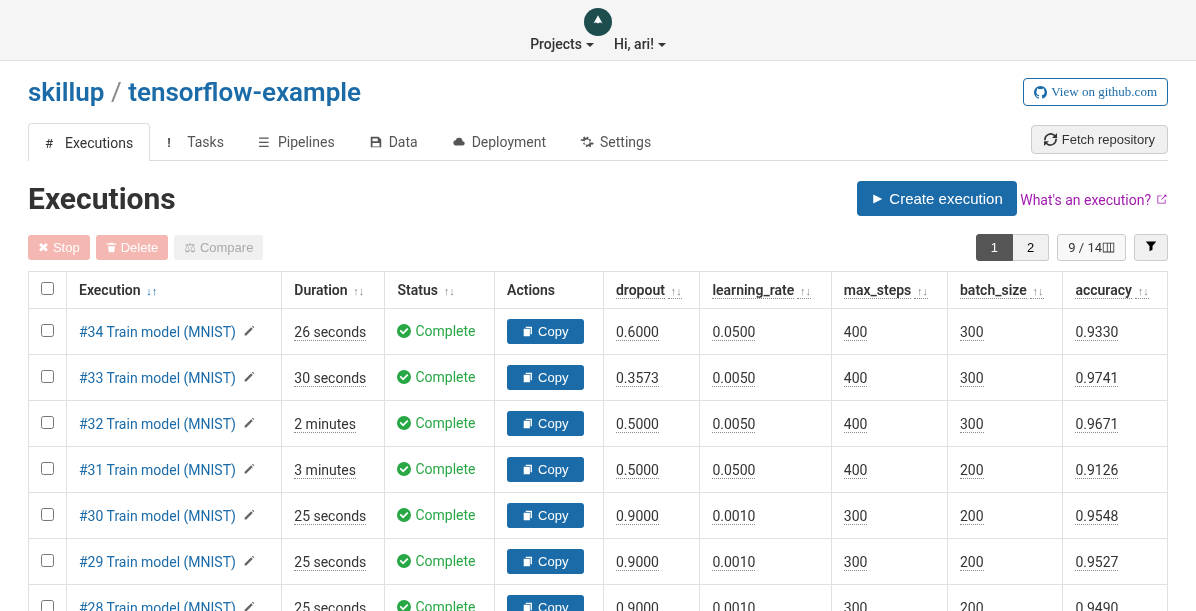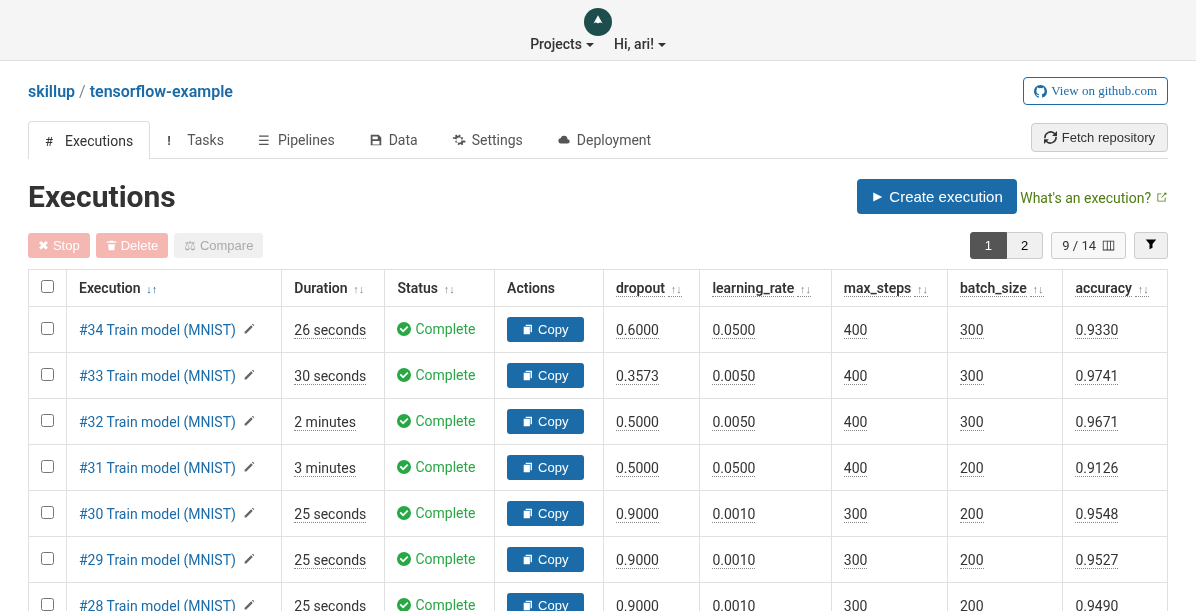--- a/index.html
+++ b/index.html
@@ -6,50 +6,50 @@
 body { font-family: -apple-system, BlinkMacSystemFont, "Segoe UI", Roboto, sans-serif; font-size: 14px; color: #333; background: #fff; }
 .topbar { background: #f5f5f5; border-bottom: 1px solid #e0e0e0; padding: 8px 20px; display: flex; align-items: center; justify-content: space-between; flex-direction: column; }
 .logo { width: 28px; height: 28px; border-radius: 50%; background: #1e4d4d; display: flex; align-items: center; justify-content: center; }
 .logo svg { width: 18px; height: 18px; }
 .topbar-right { display: flex; gap: 20px; }
 .topbar-right a { color: #333; text-decoration: none; font-weight: 500; cursor: pointer; }
 .caret::after { content: ""; display: inline-block; margin-left: 4px; vertical-align: middle; border-top: 4px solid #333; border-left: 4px solid transparent; border-right: 4px solid transparent; }
 
 .container { padding: 16px 28px; }
 .breadcrumb-row { display: flex; justify-content: space-between; align-items: center; margin-bottom: 16px; }
-.breadcrumb { font-size: 16px; font-weight: 600; color: #1a6ba8; }
+.breadcrumb { font-size: 26px; font-weight: 600; color: #1a6ba8; }
 .breadcrumb a { color: #1a6ba8; text-decoration: none; }
 .breadcrumb .sep { color: #888; font-weight: 400; }
 .btn-outline { border: 1px solid #1a6ba8; color: #1a6ba8; background: #fff; padding: 5px 10px; border-radius: 4px; font-size: 13px; cursor: pointer; display: inline-flex; align-items: center; gap: 4px; font-family: Liberation Serif, serif; }
 
 .tabs-row { display: flex; justify-content: space-between; align-items: center; border-bottom: 1px solid #ddd; }
 .tabs { display: flex; }
 .tab { padding: 10px 16px; color: #555; cursor: pointer; display: inline-flex; align-items: center; gap: 6px; border: 1px solid transparent; border-bottom: none; }
 .tab.active { background: #fff; border-color: #ddd; border-radius: 4px 4px 0 0; margin-bottom: -1px; color: #333; }
 .tab svg, .tab .icon-txt { width: 14px; height: 14px; font-size: 13px; }
 .btn-gray { background: #f0f0f0; border: 1px solid #ccc; color: #333; padding: 6px 12px; border-radius: 4px; font-size: 13px; cursor: pointer; display: inline-flex; align-items: center; gap: 5px; margin-bottom: 4px; }
 
 .header-row { display: flex; justify-content: space-between; align-items: flex-start; margin-top: 20px; }
 .page-title { font-size: 30px; font-weight: 700; color: #333; }
 .subtitle { color: #555; margin-top: 6px; font-size: 14px; }
 .header-actions { text-align: right; }
 .btn-primary { background: #1a6ba8; color: #fff; border: none; padding: 9px 14px; border-radius: 4px; font-size: 15px; cursor: pointer; display: inline-flex; align-items: center; gap: 6px; }
-.link-text { color: #4d7c0f; cursor: pointer; display: inline-flex; align-items: center; gap: 4px; margin-top: 6px; font-size: 14px; }
+.link-text { color: #a21caf; cursor: pointer; display: inline-flex; align-items: center; gap: 4px; margin-top: 6px; font-size: 14px; }
 
 .toolbar-row { display: flex; justify-content: space-between; align-items: center; margin-top: 18px; }
 .toolbar-left { display: flex; gap: 6px; }
 .btn-danger-soft { background: #f5b7b1; color: #fff; border: none; padding: 5px 10px; border-radius: 3px; font-size: 13px; cursor: not-allowed; display: inline-flex; align-items: center; gap: 4px; }
 .btn-disabled { background: #f0f0f0; color: #aaa; border: none; padding: 5px 10px; border-radius: 3px; font-size: 13px; display: inline-flex; align-items: center; gap: 4px; }
 .toolbar-right { display: flex; align-items: center; gap: 0; }
 .pager-group { display: flex; }
 .pager-btn { background: #f0f0f0; border: 1px solid #ccc; padding: 5px 14px; cursor: pointer; font-size: 13px; }
 .pager-btn.active { background: #555; color: #fff; border-color: #555; }
 .pager-btn:first-child { border-radius: 3px 0 0 3px; }
 .pager-btn:last-child { border-radius: 0 3px 3px 0; border-left: none; }
-.col-info { background: #f8f8f8; border: 1px solid #ccc; padding: 5px 10px; margin-left: 8px; display: inline-flex; align-items: center; gap: 6px; font-size: 13px; border-radius: 3px; }
+.col-info { background: #f8f8f8; border: 1px solid #ccc; padding: 5px 10px; margin-left: 8px; display: inline-flex; align-items: center; font-size: 13px; border-radius: 3px; }
 .filter-btn { background: #f0f0f0; border: 1px solid #ccc; padding: 5px 10px; margin-left: 8px; cursor: pointer; border-radius: 3px; }
 
 .table { width: 100%; border-collapse: collapse; margin-top: 10px; }
 .table th, .table td { border: 1px solid #e0e0e0; padding: 10px 12px; text-align: left; vertical-align: middle; }
 .table th { font-weight: 600; color: #333; font-size: 14px; background: #fff; }
 .table th .sort { color: #888; font-size: 11px; margin-left: 3px; }
 .table th .sort.active { color: #1a6ba8; }
 .check-col { width: 36px; text-align: center; }
 .exec-link { color: #1a6ba8; text-decoration: none; cursor: pointer; }
 .edit-icon { color: #666; margin-left: 4px; cursor: pointer; }
@@ -107,29 +107,29 @@
           <span>Pipelines</span>
         </div>
       <div class="tab">
           <svg viewBox="0 0 16 16">
             <path fill="currentColor" d="M2 2h9l3 3v9H2V2zm2 2v3h6V4H4zm0 5v4h8V9H4z"></path>
           </svg>
           <span>Data</span>
         </div>
       <div class="tab">
           <svg viewBox="0 0 16 16">
+            <path fill="currentColor" d="M12 7a4 4 0 0 0-7.8-1A3 3 0 0 0 5 12h7a2.5 2.5 0 0 0 0-5z"></path>
+          </svg>
+          <span>Deployment</span>
+        </div>
+      <div class="tab">
+          <svg viewBox="0 0 16 16">
             <path fill="currentColor" d="M8 5a3 3 0 1 0 0 6 3 3 0 0 0 0-6zm6.4 3.6l1.3.8-1 1.7-1.4-.5a5 5 0 0 1-1 1l.5 1.4-1.7 1-.8-1.3a5 5 0 0 1-1.4 0l-.8 1.3-1.7-1 .5-1.4a5 5 0 0 1-1-1l-1.4.5-1-1.7 1.3-.8a5 5 0 0 1 0-1.4L.6 6.4l1-1.7 1.4.5a5 5 0 0 1 1-1L3.5 2.8l1.7-1 .8 1.3a5 5 0 0 1 1.4 0l.8-1.3 1.7 1-.5 1.4a5 5 0 0 1 1 1l1.4-.5 1 1.7-1.3.8a5 5 0 0 1 0 1.4z"></path>
           </svg>
           <span>Settings</span>
-        </div>
-      <div class="tab">
-          <svg viewBox="0 0 16 16">
-            <path fill="currentColor" d="M12 7a4 4 0 0 0-7.8-1A3 3 0 0 0 5 12h7a2.5 2.5 0 0 0 0-5z"></path>
-          </svg>
-          <span>Deployment</span>
         </div>
     </div>
     <button class="btn-gray">
       <svg width="13" height="13" viewBox="0 0 16 16">
           <path fill="currentColor" d="M13.6 2.4A8 8 0 0 0 .2 9h2A6 6 0 0 1 12.2 3.8L10 6h6V0l-2.4 2.4zM15.8 7h-2A6 6 0 0 1 3.8 12.2L6 10H0v6l2.4-2.4A8 8 0 0 0 15.8 7z"></path>
         </svg>
       <span>Fetch repository</span>
     </button>
   </div>
 

